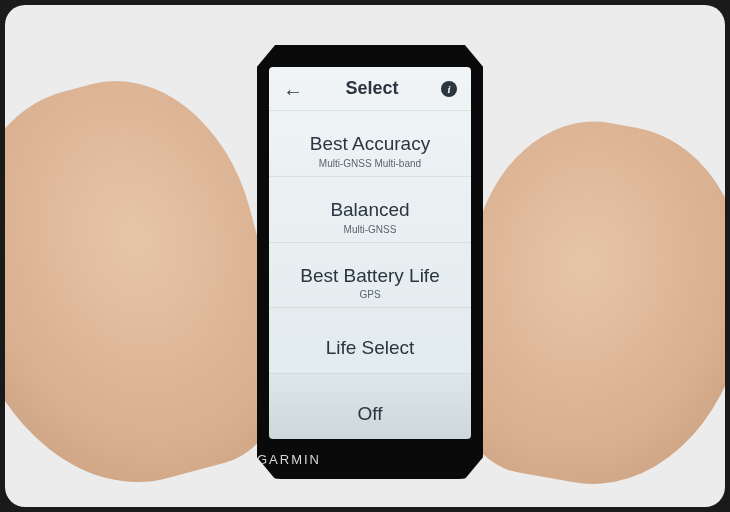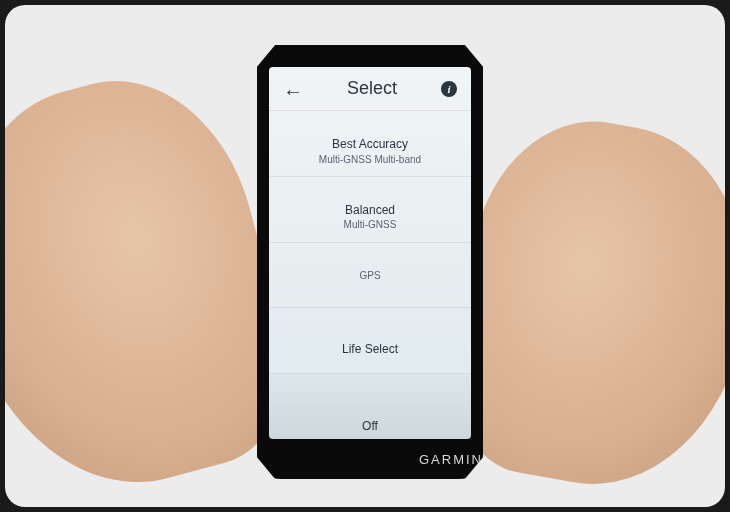--- a/index.html
+++ b/index.html
@@ -78,21 +78,21 @@
     .header {
       height: 44px;
       display: flex;
       align-items: center;
       justify-content: space-between;
       padding: 0 14px;
       border-bottom: 1px solid rgba(0,0,0,0.08);
     }
     .header-title {
       font-size: 18px;
-      font-weight: 400;
+      font-weight: 700;
       color: #2a3540;
     }
     .back-arrow {
       font-size: 20px;
       color: #2a3540;
       cursor: pointer;
       line-height: 1;
     }
     .info-icon {
       width: 16px;
@@ -120,41 +120,40 @@
       flex-direction: column;
       align-items: center;
       justify-content: center;
       border-bottom: 1px solid rgba(0,0,0,0.07);
       cursor: pointer;
       padding: 6px 4px;
     }
     .menu-item:last-child {
       border-bottom: none;
       background: linear-gradient(180deg, rgba(0,0,0,0.02), rgba(0,0,0,0.08));
-      justify-content: flex-end;
     }
     .item-title {
-      font-size: 12px;
+      font-size: 19px;
       color: #2a3540;
       font-weight: 400;
       line-height: 1.2;
       margin-top: 16px;
     }
     .item-subtitle {
       font-size: 10px;
       color: #5a6570;
       margin-top: 2px;
       line-height: 1.2;
     }
     .brand {
       position: absolute;
       bottom: 12px;
       left: 0;
       right: 0;
-      text-align: right;
+      text-align: left;
       color: #d8d8d8;
       font-size: 13px;
       letter-spacing: 2px;
       font-weight: 400;
     }
   </style>
 </head>
 <body>
 
 <div class="photo-frame">
@@ -176,20 +175,21 @@
           <div class="item-title">Best Accuracy</div>
           <div class="item-subtitle">Multi-GNSS Multi-band</div>
         </div>
 
         <div class="menu-item">
           <div class="item-title">Balanced</div>
           <div class="item-subtitle">Multi-GNSS</div>
         </div>
 
         <div class="menu-item">
+          <div class="item-title">Best Battery Life</div>
           <div class="item-subtitle">GPS</div>
         </div>
 
         <div class="menu-item">
           <div class="item-title">Life Select</div>
         </div>
 
         <div class="menu-item">
           <div class="item-title">Off</div>
         </div>

